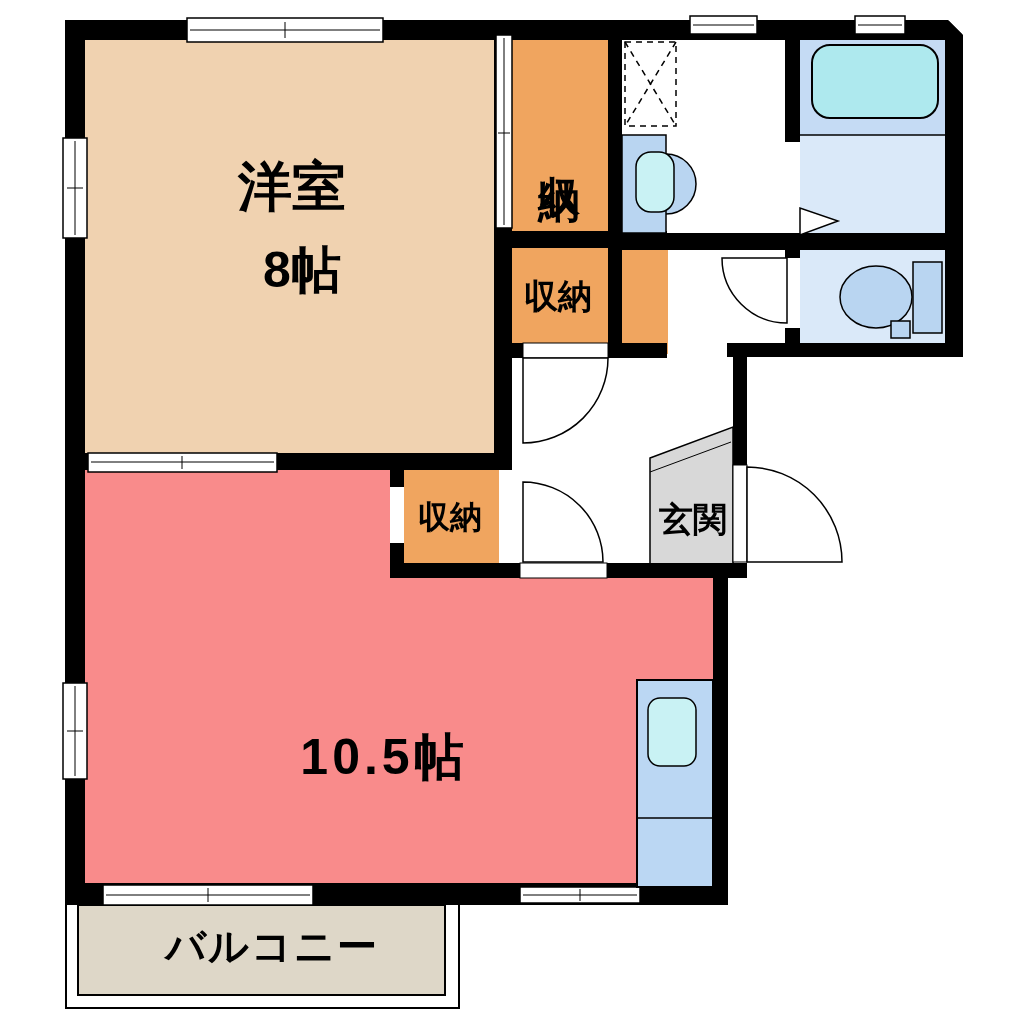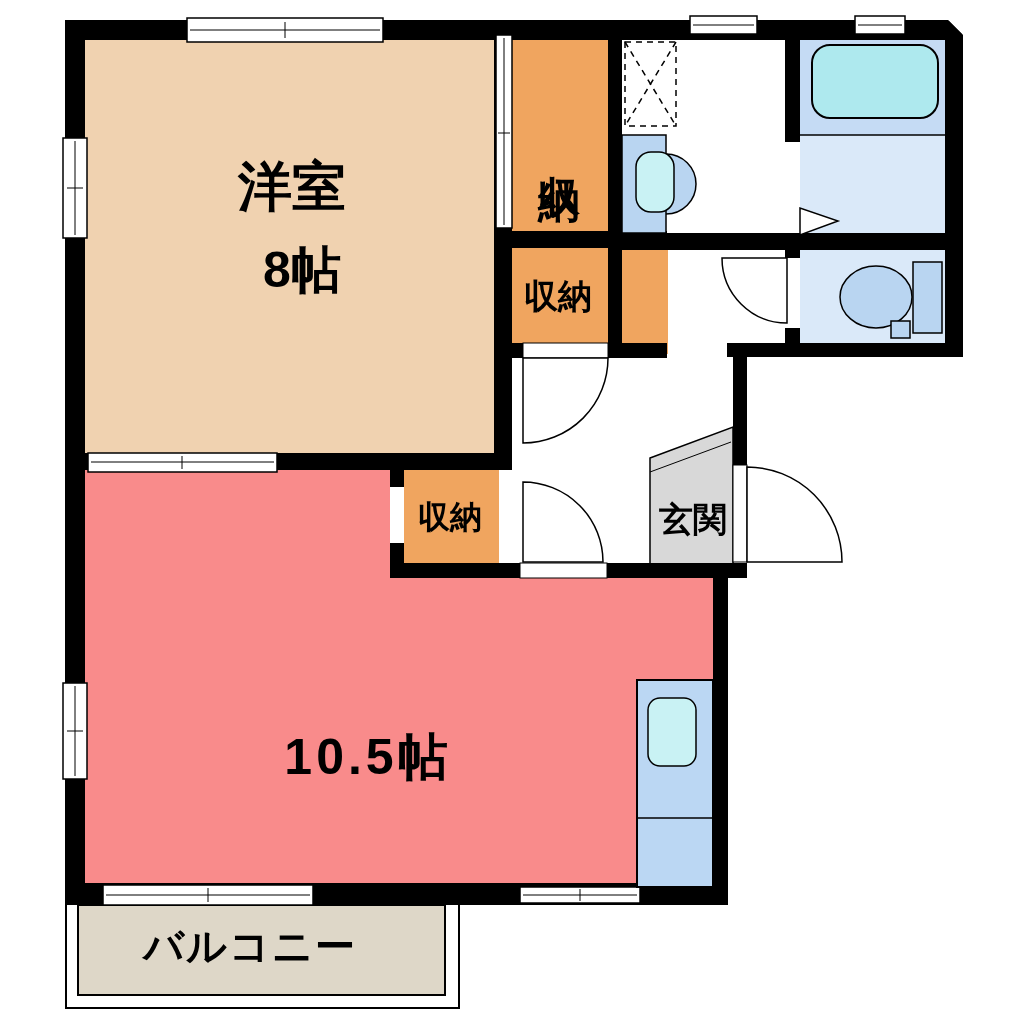--- a/index.html
+++ b/index.html
@@ -9,21 +9,21 @@
   .lbl{position:absolute;transform:translate(-50%,-50%);color:#000;font-weight:bold;
        white-space:nowrap;line-height:1;}
   .lbl-yoshitsu{font-size:54px;}
   .lbl-yoshitsu-size{font-size:50px;}
   .lbl-closet-v{font-size:42px;writing-mode:vertical-rl;text-orientation:upright;letter-spacing:6px;}
   .lbl-closet2{font-size:34px;}
   .lbl-closet3{font-size:32px;}
   .lbl-genkan{font-size:34px;}
   .lbl-ldk{font-size:56px;letter-spacing:10px;}
   .lbl-ldk-size{font-size:50px;letter-spacing:4px;}
-  .lbl-balcony{font-size:40px;letter-spacing:2px;}
+  .lbl-balcony{font-size:40px;letter-spacing:2px;margin-left:22px;}
 </style>
 </head>
 <body>
 
 <div class="plan">
 <svg width="1020" height="1020" viewBox="0 0 1020 1020">
 
   <rect x="80" y="35" width="418" height="423" fill="#F0D2B0"></rect>
   <rect x="510" y="38" width="98" height="196" fill="#F0A55F"></rect>
   <rect x="510" y="246" width="98" height="99" fill="#F0A55F"></rect>
@@ -132,15 +132,15 @@
   <rect x="648" y="698" width="48" height="68" rx="12" stroke="#000" stroke-width="1.5" fill="#C9F2F4"></rect>
   <line x1="637" y1="818" x2="713" y2="818" stroke="#000" stroke-width="1.5"></line>
 </svg>
 
   <div class="lbl lbl-yoshitsu" style="left:292px;top:186px;">洋室</div>
   <div class="lbl lbl-yoshitsu-size" style="left:292px;top:270px;margin-left:10px;">8帖</div>
   <div class="lbl lbl-closet-v" style="left:559px;top:148px;">収納</div>
   <div class="lbl lbl-closet2" style="left:558px;top:296px;">収納</div>
   <div class="lbl lbl-closet3" style="left:450px;top:517px;">収納</div>
   <div class="lbl lbl-genkan" style="left:693px;top:511px;margin-top:8px;">玄関</div>
-  <div class="lbl lbl-ldk-size" style="left:368px;top:757px;">10.5帖</div>
+  <div class="lbl lbl-ldk-size" style="left:384px;top:757px;">10.5帖</div>
   <div class="lbl lbl-balcony" style="left:250px;top:946px;">バルコニー</div>
 </div>
 
 </body></html>

